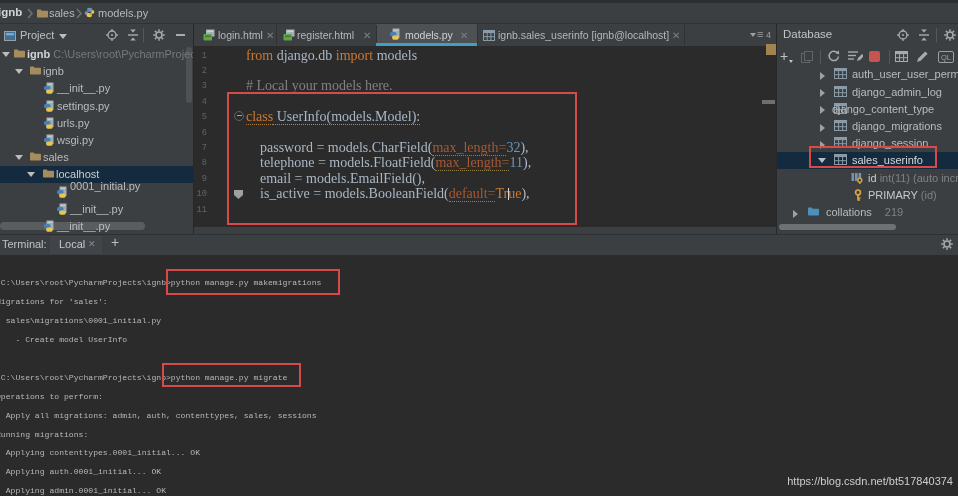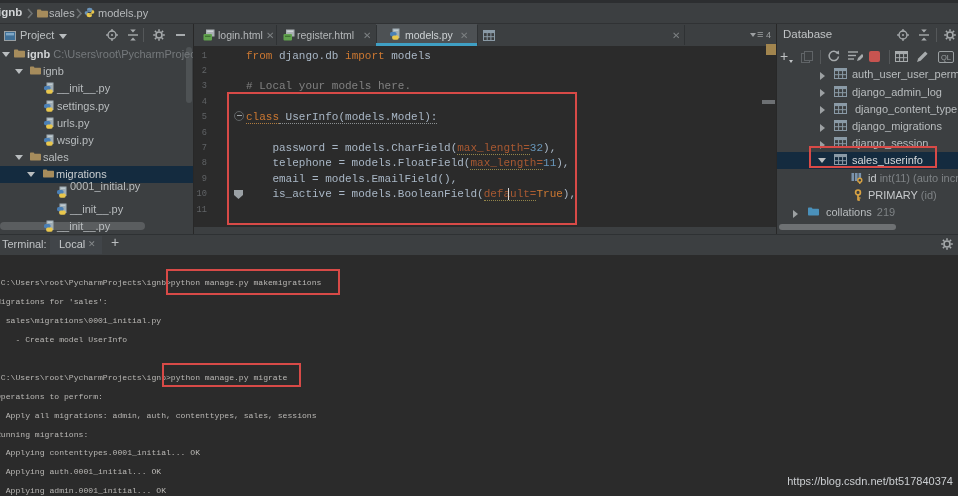--- a/index.html
+++ b/index.html
@@ -1,18 +1,18 @@
 <!DOCTYPE html>
 <html><head><meta charset="utf-8"><style>
 html,body{margin:0;padding:0}
 #s{position:relative;width:958px;height:496px;background:#3c3f41;overflow:hidden;
    font-family:"Liberation Sans",sans-serif;-webkit-font-smoothing:antialiased}
 .a{position:absolute}
 .mono{font-family:"Liberation Mono",monospace}
-.ed{font-family:Liberation Mono, monospace;font-size:11px;height:16px;line-height:16px;white-space:pre;color:#a9b7c6}
+.ed{font-family:Liberation Serif, serif;font-size:14px;height:16px;line-height:16px;white-space:pre;color:#a9b7c6}
 .ln{font-family:"Liberation Mono",monospace;font-size:8.67px;height:16px;line-height:16px;color:#606366;width:13px;text-align:right}
 .kw{color:#cc7832}
 .cm{color:#808080;border-bottom:1px dotted #6d6d52}
 .nm{color:#6897bb}
 .ma{color:#a85932;border-bottom:1px dotted #93854a}
 .du{border-bottom:1px dotted #8b9092}
 .do{border-bottom:1px dotted #b07c3f}
 .trow{font-size:11px;height:16px;line-height:16px;color:#b8bcbe;white-space:pre}
 .gray{color:#7e8285}
 .arrd{width:0;height:0;border-left:4px solid transparent;border-right:4px solid transparent;border-top:5px solid #b9bdbf}
@@ -125,21 +125,21 @@
     <div class="a trow" style="left:57px;top:132.0px;">wsgi.py</div>
     <div class="a arrd" style="left:15px;top:154.7px"></div>
     <svg class="a" style="left:29px;top:151.2px" width="12" height="10">
       <path d="M1 2.5c0-.6.4-1 1-1h2.6l1 1.2H11c.6 0 1 .4 1 1v4.8c0 .6-.4 1-1 1H2c-.6 0-1-.4-1-1z" fill="#a68c5c"></path>
     </svg>
     <div class="a trow" style="left:43px;top:149.2px;">sales</div>
     <div class="a arrd" style="left:27px;top:171.9px"></div>
     <svg class="a" style="left:42px;top:168.4px" width="12" height="10">
       <path d="M1 2.5c0-.6.4-1 1-1h2.6l1 1.2H11c.6 0 1 .4 1 1v4.8c0 .6-.4 1-1 1H2c-.6 0-1-.4-1-1z" fill="#a68c5c"></path>
     </svg>
-    <div class="a trow" style="left:56px;top:166.4px;color:#c9cdcf">migrations</div>
+    <div class="a trow" style="left:56px;top:166.4px;color:#c9cdcf">localhost</div>
     <svg class="a" style="left:56px;top:185.6px" width="13" height="13">
       <rect x="3.5" y="0.5" width="7" height="9.5" fill="#9fadb5"></rect>
       <rect x="4.7" y="1.7" width="4.6" height="1" fill="#cdd6da"></rect>
       <rect x="1" y="4" width="6.5" height="4.2" rx="1.6" fill="#4a7fb5"></rect>
       <rect x="3.2" y="7.5" width="6.5" height="4.2" rx="1.6" fill="#e9c74c"></rect>
     </svg>
     <div class="a trow" style="left:70px;top:178px;">0001_initial.py</div>
     <svg class="a" style="left:56px;top:202.8px" width="13" height="13">
       <rect x="3.5" y="0.5" width="7" height="9.5" fill="#9fadb5"></rect>
       <rect x="4.7" y="1.7" width="4.6" height="1" fill="#cdd6da"></rect>
@@ -193,20 +193,21 @@
 <div class="a tabtx" style="left:405px;top:28px;color:#ced2d4">models.py</div>
 <div class="a x" style="left:460px;top:30px">✕</div>
 
 <svg class="a" style="left:483px;top:30px" width="12" height="11">
       <rect x="0.5" y="0.5" width="11" height="10" fill="none" stroke="#8a9aa6"></rect>
       <rect x="0.5" y="0.5" width="11" height="2.6" fill="#8a9aa6"></rect>
       <line x1="4.2" y1="3" x2="4.2" y2="10.5" stroke="#8a9aa6"></line>
       <line x1="7.9" y1="3" x2="7.9" y2="10.5" stroke="#8a9aa6"></line>
       <line x1="0.5" y1="6.7" x2="11.5" y2="6.7" stroke="#8a9aa6"></line>
     </svg>
+<div class="a tabtx" style="left:498px;top:28px">ignb.sales_userinfo [ignb@localhost]</div>
 <div class="a x" style="left:672px;top:30px">✕</div>
 
 <div class="a arrd" style="left:750px;top:33px;border-left-width:3.5px;border-right-width:3.5px;border-top-width:4.5px;border-top-color:#9da0a2"></div>
 <div class="a" style="left:757px;top:28px;font-size:11px;color:#9da0a2">≡</div>
 <div class="a" style="left:766px;top:30px;font-size:9px;color:#9da0a2">4</div>
 
 <div class="a ln" style="left:194px;top:47.5px">1</div>
     <div class="a ed" style="left:246px;top:47.5px"><span class="kw">from</span> django.db <span class="kw">import</span> models</div>
     <div class="a ln" style="left:194px;top:62.9px">2</div>
     <div class="a ln" style="left:194px;top:78.3px">3</div>
@@ -318,21 +319,21 @@
     </svg>
     <div class="a trow" style="left:852px;top:83.6px;">django_admin_log</div>
     <div class="a arrr" style="left:820px;top:106.3px"></div>
     <svg class="a" style="left:834px;top:102.8px" width="13" height="11">
       <rect x="0.5" y="0.5" width="12" height="10" fill="none" stroke="#8a9aa6"></rect>
       <rect x="0.5" y="0.5" width="12" height="2.6" fill="#8a9aa6"></rect>
       <line x1="4.6" y1="3" x2="4.6" y2="10.5" stroke="#8a9aa6"></line>
       <line x1="8.6" y1="3" x2="8.6" y2="10.5" stroke="#8a9aa6"></line>
       <line x1="0.5" y1="6.7" x2="12.5" y2="6.7" stroke="#8a9aa6"></line>
     </svg>
-    <div class="a trow" style="left:855px;top:100.8px;">django_content_type</div>
+    <div class="a trow" style="left:832px;top:100.8px;">django_content_type</div>
     <div class="a arrr" style="left:820px;top:123.5px"></div>
     <svg class="a" style="left:834px;top:120.0px" width="13" height="11">
       <rect x="0.5" y="0.5" width="12" height="10" fill="none" stroke="#8a9aa6"></rect>
       <rect x="0.5" y="0.5" width="12" height="2.6" fill="#8a9aa6"></rect>
       <line x1="4.6" y1="3" x2="4.6" y2="10.5" stroke="#8a9aa6"></line>
       <line x1="8.6" y1="3" x2="8.6" y2="10.5" stroke="#8a9aa6"></line>
       <line x1="0.5" y1="6.7" x2="12.5" y2="6.7" stroke="#8a9aa6"></line>
     </svg>
     <div class="a trow" style="left:852px;top:118.0px;">django_migrations</div>
     <div class="a arrr" style="left:820px;top:140.7px"></div>
@@ -365,21 +366,21 @@
       <circle cx="5" cy="3.4" r="2.4" fill="none" stroke="#d9a343" stroke-width="1.7"></circle>
       <line x1="5" y1="5.8" x2="5" y2="11.5" stroke="#d9a343" stroke-width="1.7"></line>
       <line x1="5" y1="9" x2="7.5" y2="9" stroke="#d9a343" stroke-width="1.4"></line>
       <line x1="5" y1="11" x2="7" y2="11" stroke="#d9a343" stroke-width="1.4"></line>
     </svg>
     <div class="a trow" style="left:868px;top:186.8px;"><span style="color:#c7cacc">PRIMARY </span><span class="gray">(id)</span></div>
     <div class="a arrr" style="left:793px;top:209.5px"></div>
     <svg class="a" style="left:807px;top:206.0px" width="12" height="10">
       <path d="M1 2.5c0-.6.4-1 1-1h2.6l1 1.2H11c.6 0 1 .4 1 1v4.8c0 .6-.4 1-1 1H2c-.6 0-1-.4-1-1z" fill="#4a90ba"></path>
     </svg>
-    <div class="a trow" style="left:826px;top:204.0px;">collations<span class="gray" style="margin-left:5px">219</span></div>
+    <div class="a trow" style="left:826px;top:204.0px;">collations<span class="gray" style="margin-left:13px">219</span></div>
 
 <div class="a" style="left:779px;top:224px;width:117px;height:6px;border-radius:3px;background:#6e7173"></div>
 
 <div class="a" style="left:0;top:234px;width:958px;height:1px;background:#2e3133"></div>
 <div class="a" style="left:0;top:235px;width:958px;height:20px;background:#3c3f41"></div>
 <div class="a" style="left:2px;top:238px;font-size:11px;color:#bfc2c4">Terminal:</div>
 <div class="a" style="left:50px;top:236px;width:52px;height:18px;background:#414549"></div>
 <div class="a" style="left:59px;top:238px;font-size:11px;color:#c6c9cb">Local</div>
 <div class="a" style="left:88px;top:239px;font-size:9px;color:#85898b">✕</div>
 <div class="a" style="left:111px;top:234px;font-size:14px;color:#bcbfc1">+</div>

